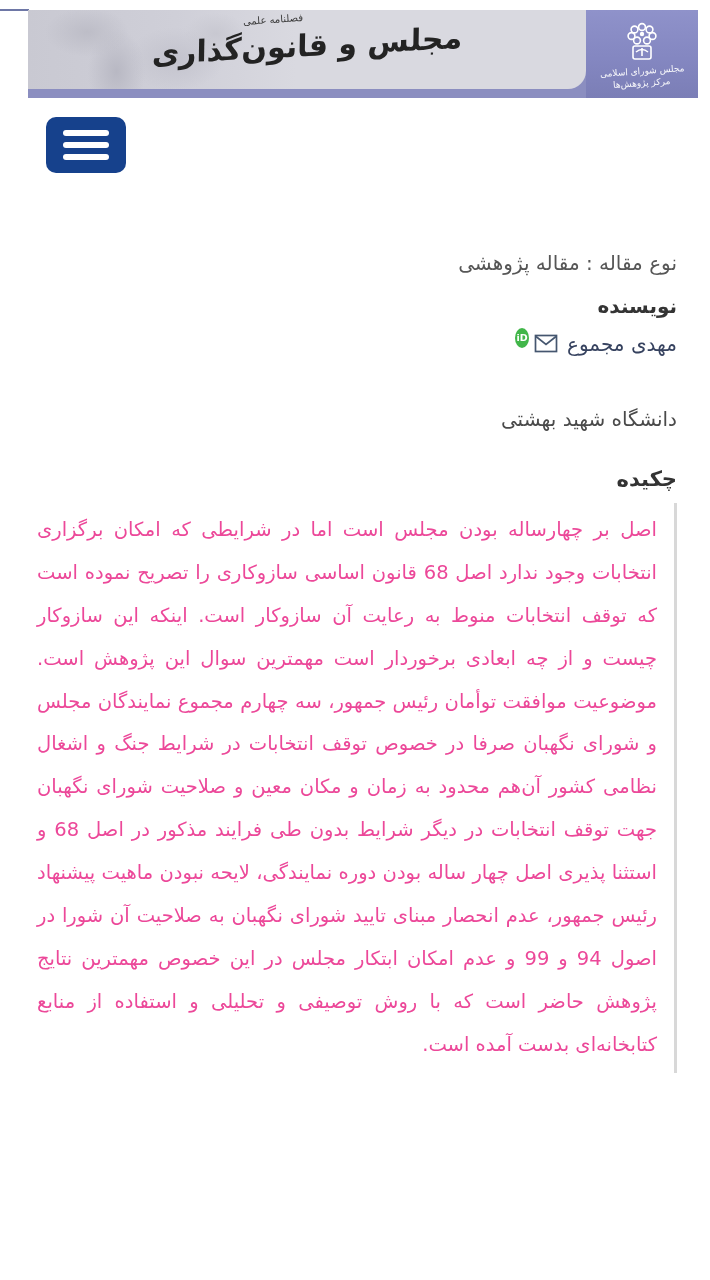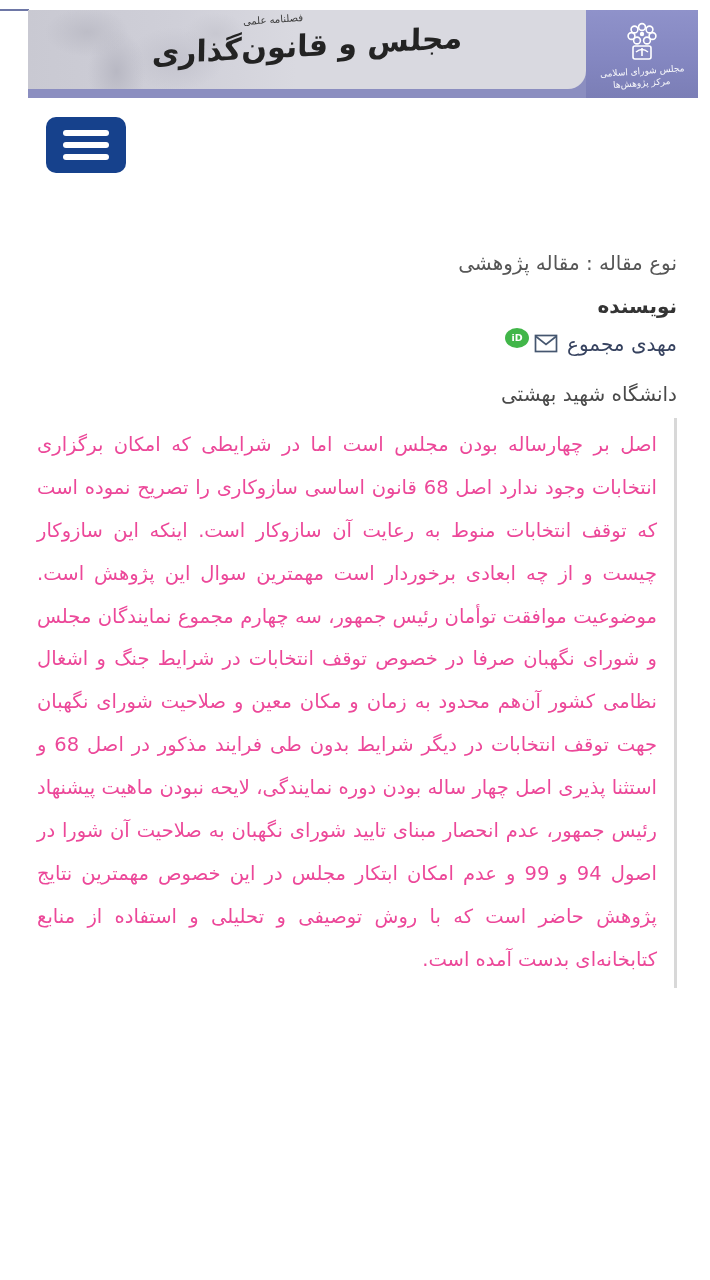--- a/index.html
+++ b/index.html
@@ -98,28 +98,28 @@
     margin-top:19px;font-size:20px;font-weight:bold;color:#343434;text-align:right;
   }
   .author-row{
     margin-top:14px;font-size:20px;text-align:right;
   }
   .author-name{color:var(--link-color);text-decoration:none;cursor:pointer;}
   .email-icon{
     display:inline-block;vertical-align:-2px;margin-right:9px;cursor:pointer;
   }
   .orcid-icon{
-    display:inline-block;width:24px;height:20px;border-radius:50%;
+    display:inline-block;width:14px;height:20px;border-radius:50%;
     background:var(--orcid-green);color:#ffffff;
     font-size:9.5px;font-weight:bold;text-align:center;line-height:20px;
     position:relative;top:-10px;margin-right:5px;cursor:pointer;
     font-family:"DejaVu Sans",sans-serif;
   }
   .affiliation{
-    margin-top:24px;font-size:20px;color:#4a4a4a;text-align:right;
+    margin-top:49px;font-size:20px;color:#4a4a4a;text-align:right;
   }
   .abstract-heading{
     margin-top:36px;font-size:21px;font-weight:bold;color:#333333;text-align:right;
   }
   .abstract-block{
     margin-top:12px;
     border-right:3px solid var(--abstract-border);
     padding:6px 17px 6px 2px;
   }
   .abstract-text{
@@ -175,17 +175,18 @@
 
   <div class="author-row">
     <a class="author-name">مهدی مجموع</a><span class="email-icon"><svg width="24" height="19" viewBox="0 0 24 19" fill="none" stroke="#45566f" stroke-width="1.7">
         <rect x="1.5" y="1.5" width="21" height="16"></rect>
         <path d="M2 2.5 L12 10.5 L22 2.5"></path>
       </svg></span><span class="orcid-icon">iD</span>
   </div>
 
   <p class="affiliation">دانشگاه شهید بهشتی</p>
 
+  <h2 class="abstract-heading">چکیده</h2>
 
   <blockquote class="abstract-block">
     <p class="abstract-text">اصل بر چهارساله بودن مجلس است اما در شرایطی که امکان برگزاری انتخابات وجود ندارد اصل 68 قانون اساسی سازوکاری را تصریح نموده است که توقف انتخابات منوط به رعایت آن سازوکار است. اینکه این سازوکار چیست و از چه ابعادی برخوردار است مهمترین سوال این پژوهش است. موضوعیت موافقت توأمان رئیس جمهور، سه چهارم مجموع نمایندگان مجلس و شورای نگهبان صرفا در خصوص توقف انتخابات در شرایط جنگ و اشغال نظامی کشور آن‌هم محدود به زمان و مکان معین و صلاحیت شورای نگهبان جهت توقف انتخابات در دیگر شرایط بدون طی فرایند مذکور در اصل 68 و استثنا پذیری اصل چهار ساله بودن دوره نمایندگی، لایحه نبودن ماهیت پیشنهاد رئیس جمهور، عدم انحصار مبنای تایید شورای نگهبان به صلاحیت آن شورا در اصول 94 و 99 و عدم امکان ابتکار مجلس در این خصوص مهمترین نتایج پژوهش حاضر است که با روش توصیفی و تحلیلی و استفاده از منابع کتابخانه‌ای بدست آمده است.</p>
   </blockquote>
 </main>
 
 </body></html>

